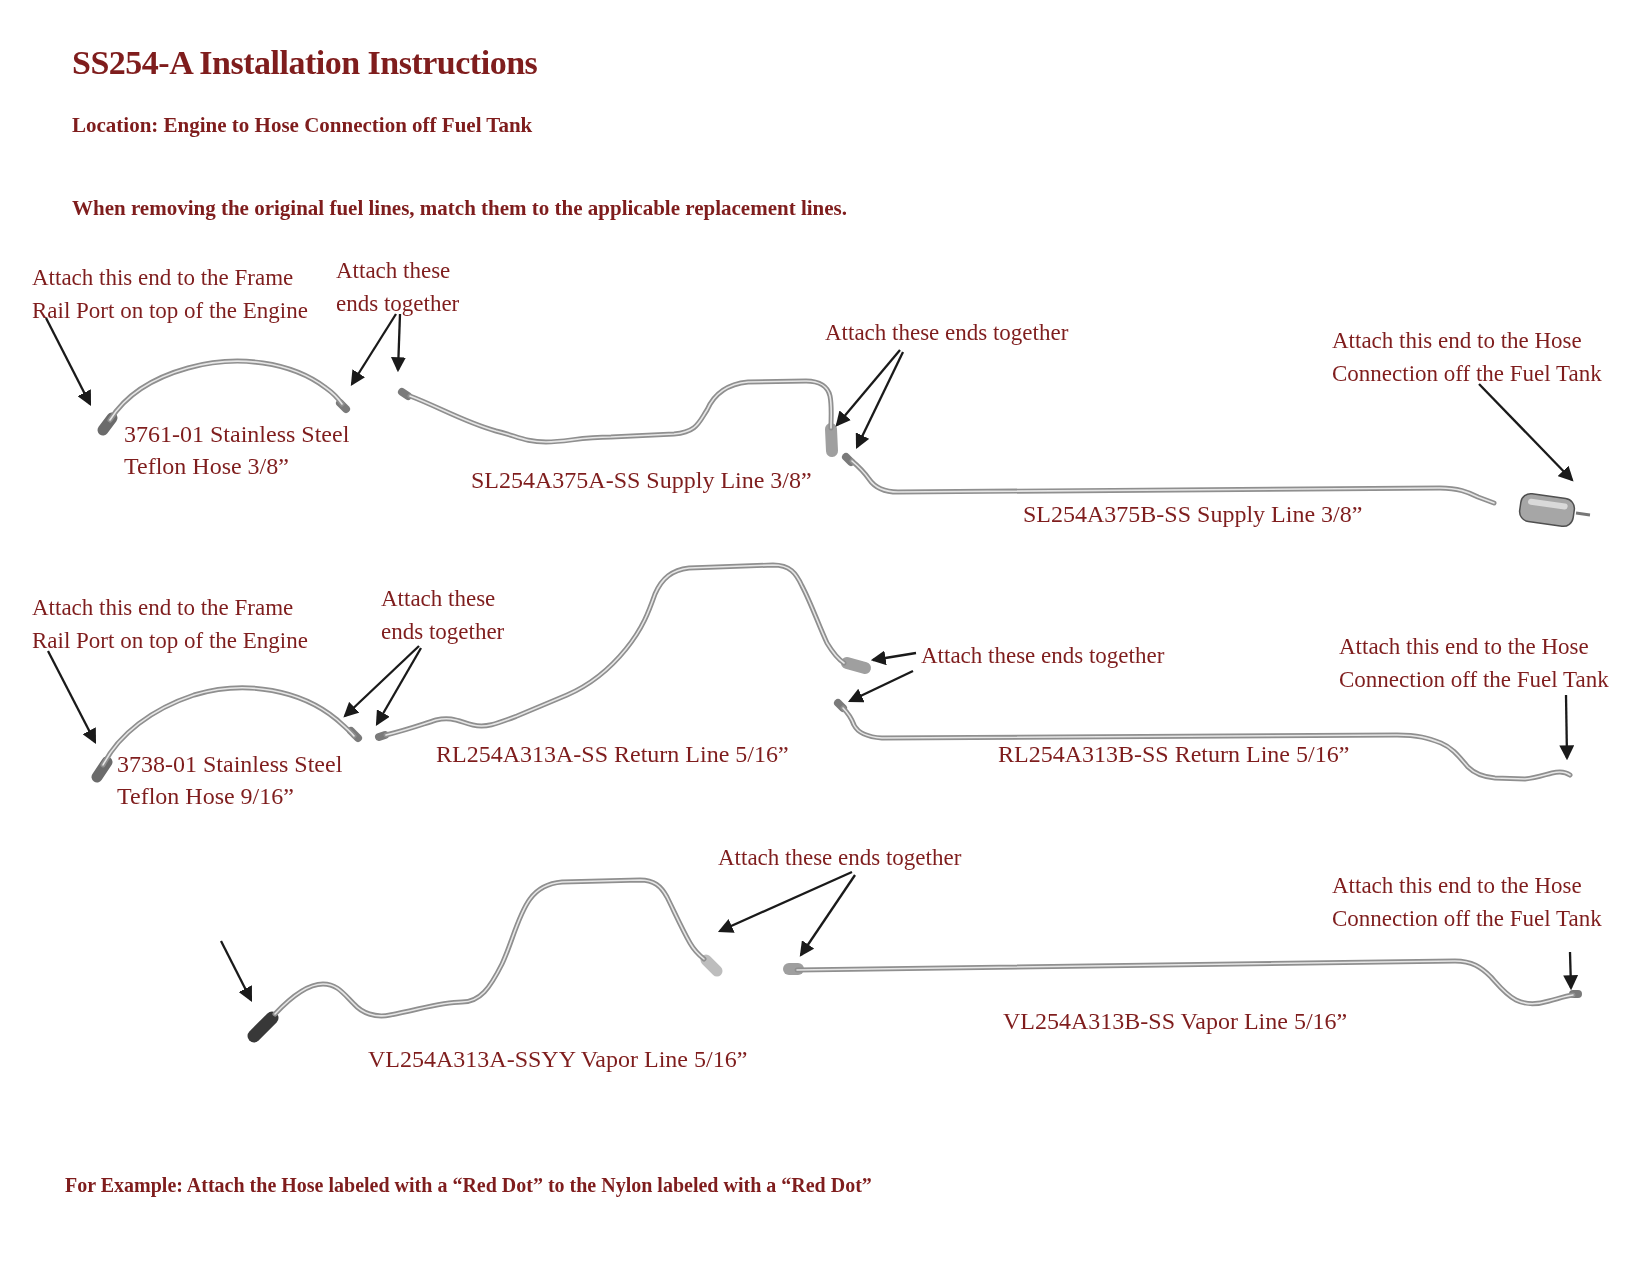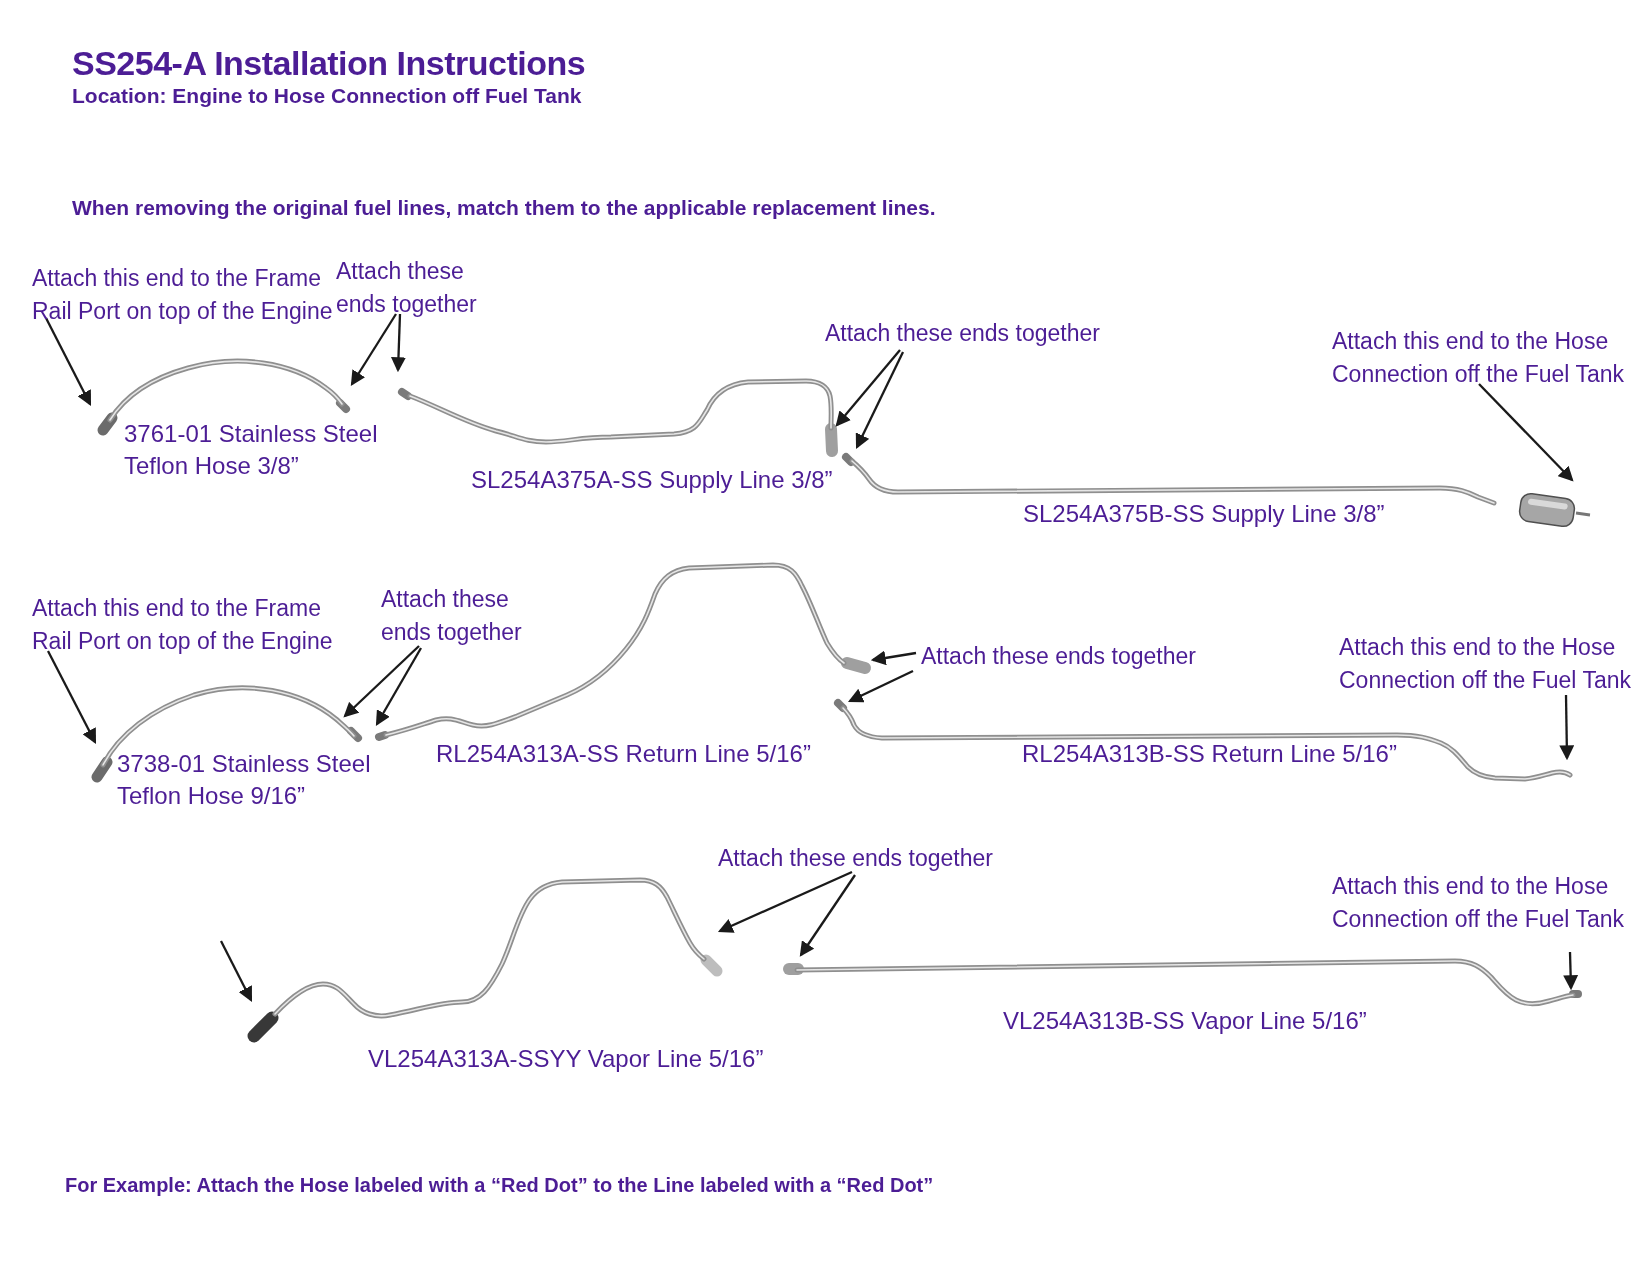--- a/index.html
+++ b/index.html
@@ -1,18 +1,18 @@
 <!DOCTYPE html>
 <html><head>
 <meta charset="utf-8">
 <style>
   html,body{margin:0;padding:0;background:#ffffff;}
   #page{
     position:relative;width:1650px;height:1275px;background:#ffffff;
-    font-family:Liberation Sans, sans-serif;color:#4c1d95;overflow:hidden;
+    font-family:Liberation Serif, serif;color:#7f1d1d;overflow:hidden;
   }
   .abs{position:absolute;}
   .title{font-size:34px;font-weight:bold;letter-spacing:-0.5px;}
   .subtitle{font-size:21px;font-weight:bold;}
   .intro{font-size:21px;font-weight:bold;margin-top:28px;}
   .ann{font-size:23px;line-height:1.42;white-space:pre-line;}
   .lbl{font-size:24px;line-height:1.35;white-space:pre-line;}
   .footer-note{font-size:20px;font-weight:bold;line-height:1.35;}
   svg#art{position:absolute;left:0;top:0;width:1650px;height:1275px;}
   .tube{fill:none;stroke:#8f8f8f;stroke-width:5;stroke-linecap:round;}
@@ -114,21 +114,21 @@
       <line class="arrow" marker-end="url(#arw)" x1="913" y1="671" x2="850" y2="701"></line>
       <line class="arrow" marker-end="url(#arw)" x1="1566" y1="695" x2="1567" y2="758"></line>
       <line class="arrow" marker-end="url(#arw)" x1="221" y1="941" x2="251" y2="1000"></line>
       <line class="arrow" marker-end="url(#arw)" x1="852" y1="872" x2="720" y2="931"></line>
       <line class="arrow" marker-end="url(#arw)" x1="855" y1="875" x2="801" y2="955"></line>
       <line class="arrow" marker-end="url(#arw)" x1="1570" y1="952" x2="1571" y2="988"></line>
     </g>
   </svg>
 
   <div class="abs title" style="left:72px;top:44px;">SS254-A Installation Instructions</div>
-  <div class="abs subtitle" style="left:72px;top:84px;">Location: Engine to Hose Connection off Fuel Tank</div>
+  <div class="abs subtitle" style="left:72px;top:113px;">Location: Engine to Hose Connection off Fuel Tank</div>
   <div class="abs intro" style="left:72px;top:168px;">When removing the original fuel lines, match them to the applicable replacement lines.</div>
 
   <div class="abs ann" style="left:32px;top:262px;">Attach this end to the Frame
 Rail Port on top of the Engine</div>
   <div class="abs ann" style="left:336px;top:255px;">Attach these
 ends together</div>
   <div class="abs lbl" style="left:124px;top:418px;">3761-01 Stainless Steel
 Teflon Hose 3/8”</div>
   <div class="abs lbl" style="left:471px;top:464px;">SL254A375A-SS Supply Line 3/8”</div>
   <div class="abs ann" style="left:825px;top:317px;">Attach these ends together</div>
@@ -137,25 +137,25 @@
 Connection off the Fuel Tank</div>
 
   <div class="abs ann" style="left:32px;top:592px;">Attach this end to the Frame
 Rail Port on top of the Engine</div>
   <div class="abs ann" style="left:381px;top:583px;">Attach these
 ends together</div>
   <div class="abs lbl" style="left:117px;top:748px;">3738-01 Stainless Steel
 Teflon Hose 9/16”</div>
   <div class="abs lbl" style="left:436px;top:738px;">RL254A313A-SS Return Line 5/16”</div>
   <div class="abs ann" style="left:921px;top:640px;">Attach these ends together</div>
-  <div class="abs lbl" style="left:998px;top:738px;margin-left:24px;">RL254A313B-SS Return Line 5/16”</div>
+  <div class="abs lbl" style="left:998px;top:738px;">RL254A313B-SS Return Line 5/16”</div>
   <div class="abs ann" style="left:1339px;top:631px;">Attach this end to the Hose
 Connection off the Fuel Tank</div>
 
   <div class="abs ann" style="left:718px;top:842px;">Attach these ends together</div>
   <div class="abs lbl" style="left:368px;top:1043px;">VL254A313A-SSYY Vapor Line 5/16”</div>
   <div class="abs lbl" style="left:1003px;top:1005px;">VL254A313B-SS Vapor Line 5/16”</div>
   <div class="abs ann" style="left:1332px;top:870px;">Attach this end to the Hose
 Connection off the Fuel Tank</div>
 
-  <div class="abs footer-note" style="left:65px;top:1172px;">For Example: Attach the Hose labeled with a “Red Dot” to the Line labeled with a “Red Dot”</div>
+  <div class="abs footer-note" style="left:65px;top:1172px;">For Example: Attach the Hose labeled with a “Red Dot” to the Nylon labeled with a “Red Dot”</div>
 
 </div>
 
 </body></html>

